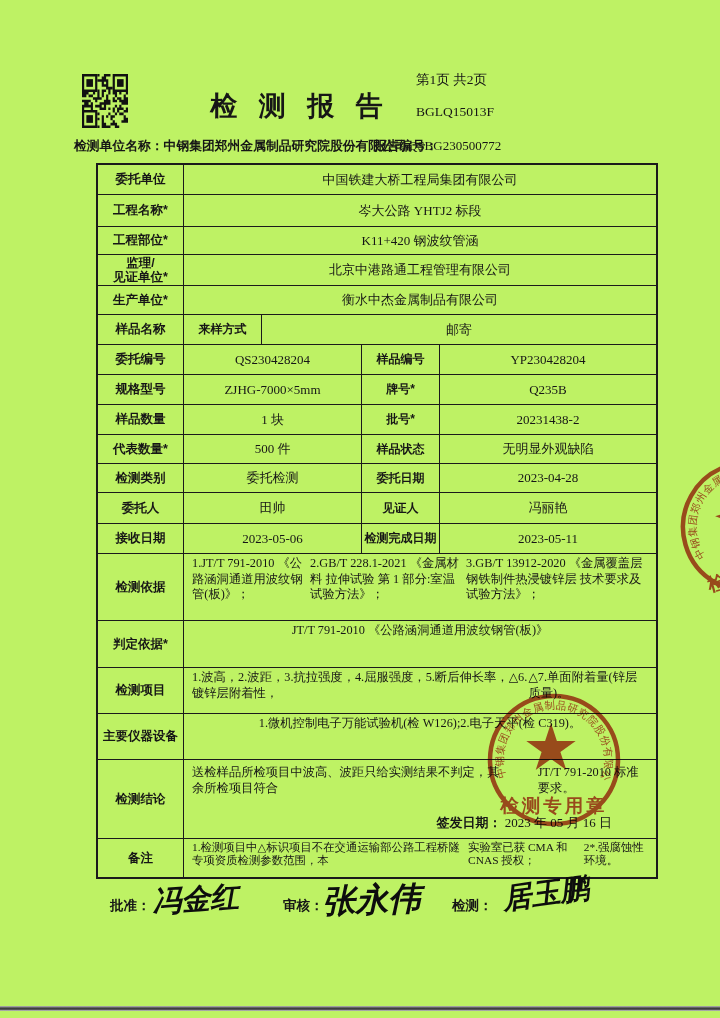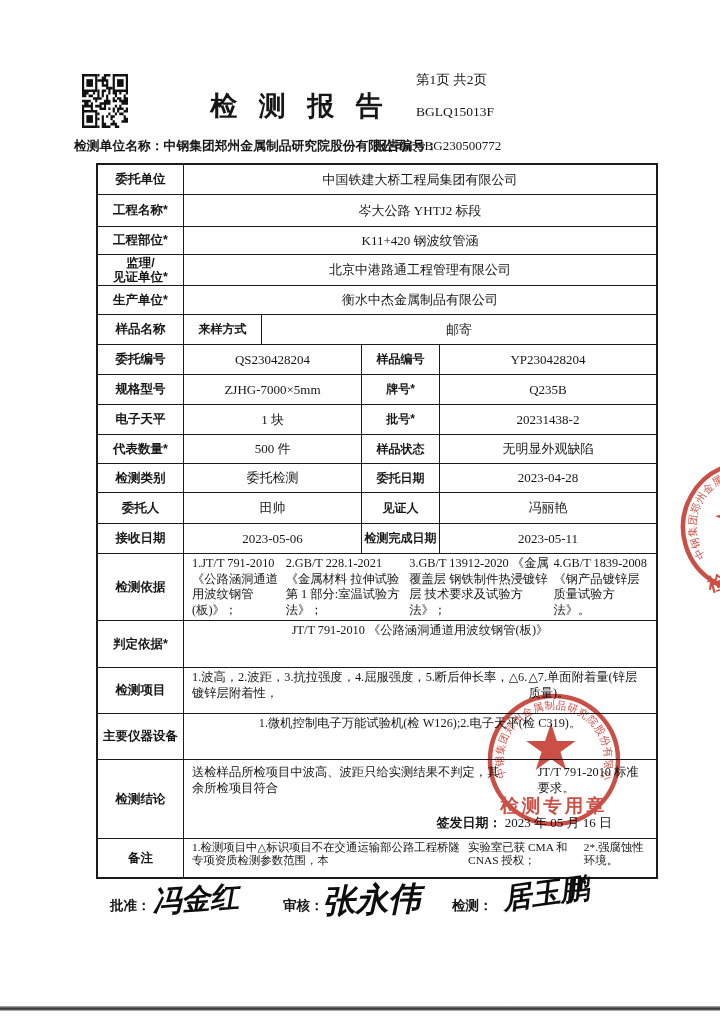--- a/index.html
+++ b/index.html
@@ -1,16 +1,16 @@
 <!DOCTYPE html>
 <html><head>
 <meta charset="utf-8">
 <style>
   html,body{margin:0;padding:0;background:#e8e8e8;}
-  .paper{position:relative;width:720px;height:1018px;background:#ffffff;overflow:hidden;
+  .paper{position:relative;width:720px;height:1018px;background:#bef264;overflow:hidden;
          font-family:"Liberation Serif","DejaVu Serif",serif;color:#161616;}
   .abs{position:absolute;}
   
   .qr{left:82px;top:74px;width:46px;height:54px;}
   .title{left:150px;top:88px;width:300px;text-align:center;font-size:27px;font-weight:700;
          letter-spacing:7px;font-family:"Liberation Sans","DejaVu Sans",sans-serif;}
   .pageind{left:416px;top:71px;font-size:13.5px;}
   .formcode{left:416px;top:104px;font-size:13.5px;}
   .orgline{left:74px;top:138px;font-size:12.8px;font-weight:700;}
   .repno-label{left:340px;top:138px;font-size:12.8px;font-weight:700;padding-left:34px;}
@@ -108,21 +108,21 @@
       <div class="td l2">样品编号</div>
       <div class="td v2">YP230428204</div>
     </div>
     <div class="tr" style="height:30px">
       <div class="td lbl">规格型号</div>
       <div class="td v1">ZJHG-7000×5mm</div>
       <div class="td l2">牌号*</div>
       <div class="td v2">Q235B</div>
     </div>
     <div class="tr" style="height:30px">
-      <div class="td lbl">电子天平</div>
+      <div class="td lbl">样品数量</div>
       <div class="td v1">1 块</div>
       <div class="td l2">批号*</div>
       <div class="td v2">20231438-2</div>
     </div>
     <div class="tr" style="height:29px">
       <div class="td lbl">代表数量*</div>
       <div class="td v1">500 件</div>
       <div class="td l2">样品状态</div>
       <div class="td v2">无明显外观缺陷</div>
     </div>
@@ -144,21 +144,20 @@
       <div class="td l2">检测完成日期</div>
       <div class="td v2">2023-05-11</div>
     </div>
 
     <div class="tr" style="height:67px">
       <div class="td lbl">检测依据</div>
       <div class="td txt">
         <div>1.JT/T 791-2010 《公路涵洞通道用波纹钢管(板)》；</div>
         <div>2.GB/T 228.1-2021 《金属材料 拉伸试验 第 1 部分:室温试验方法》；</div>
         <div>3.GB/T 13912-2020 《金属覆盖层 钢铁制件热浸镀锌层 技术要求及试验方法》；</div>
-        <div>4.GB/T 1839-2008 《钢产品镀锌层质量试验方法》。</div>
       </div>
     </div>
     <div class="tr" style="height:47px">
       <div class="td lbl">判定依据*</div>
       <div class="td txt">
         <div>JT/T 791-2010 《公路涵洞通道用波纹钢管(板)》</div>
       </div>
     </div>
     <div class="tr" style="height:46px">
       <div class="td lbl">检测项目</div>

